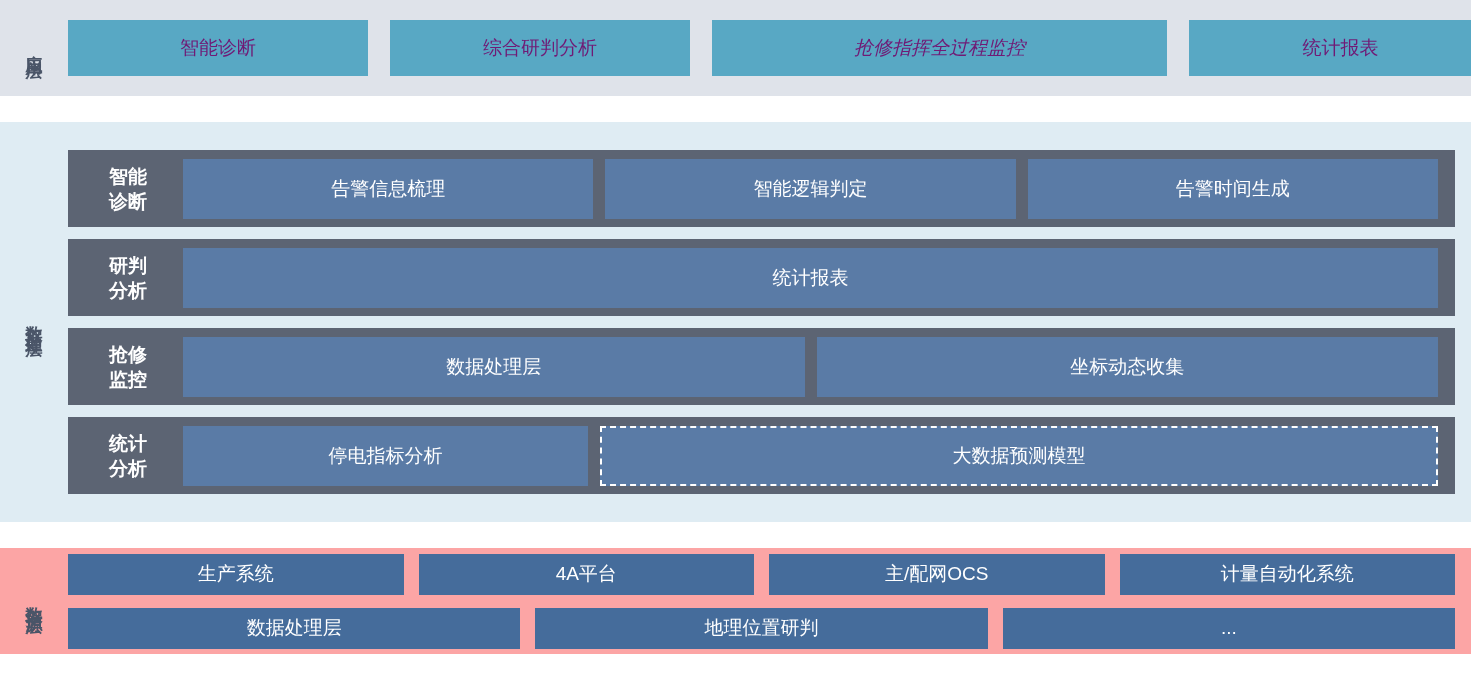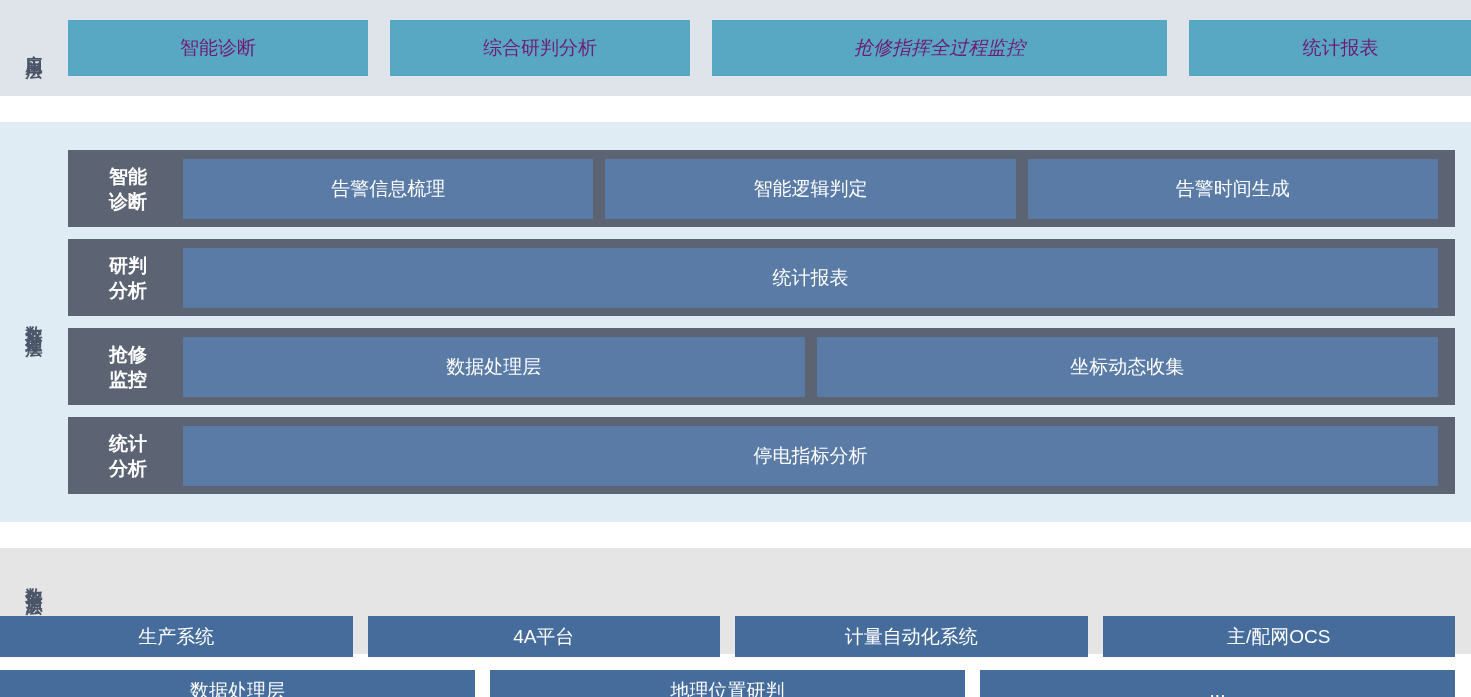--- a/index.html
+++ b/index.html
@@ -136,23 +136,22 @@
     flex: 1 1 0;
     box-sizing: border-box;
   }
   .proc-cell.dashed {
     border: 2px dashed #ffffff;
     flex: 2.06 1 0;
   }
 
   
   .band-src {
-    background: #e5e5e5;
+    background: #fca5a5;
     height: 106px;
-    flex-direction: column;
   }
   .src-grid {
     flex: 1 1 auto;
     display: flex;
     flex-direction: column;
     justify-content: center;
     gap: 13px;
     padding: 0 16px 0 0;
   }
   .src-row {
@@ -222,38 +221,39 @@
           <div class="proc-cell">数据处理层</div>
           <div class="proc-cell">坐标动态收集</div>
         </div>
       </div>
 
       <div class="proc-row">
         <div class="proc-row-label">统计
 分析</div>
         <div class="proc-cells">
           <div class="proc-cell">停电指标分析</div>
+          <div class="proc-cell dashed">大数据预测模型</div>
         </div>
       </div>
 
     </div>
   </div>
 
   <div class="band-gap"></div>
 
   <div class="band band-src">
     <div class="layer-label">
       <span class="vtext">数据源层</span>
     </div>
     <div class="src-grid">
       <div class="src-row">
         <div class="src-box">生产系统</div>
         <div class="src-box">4A平台</div>
+        <div class="src-box">主/配网OCS</div>
         <div class="src-box">计量自动化系统</div>
-        <div class="src-box">主/配网OCS</div>
       </div>
       <div class="src-row">
         <div class="src-box">数据处理层</div>
         <div class="src-box">地理位置研判</div>
         <div class="src-box">...</div>
       </div>
     </div>
   </div>
 
 </div>

